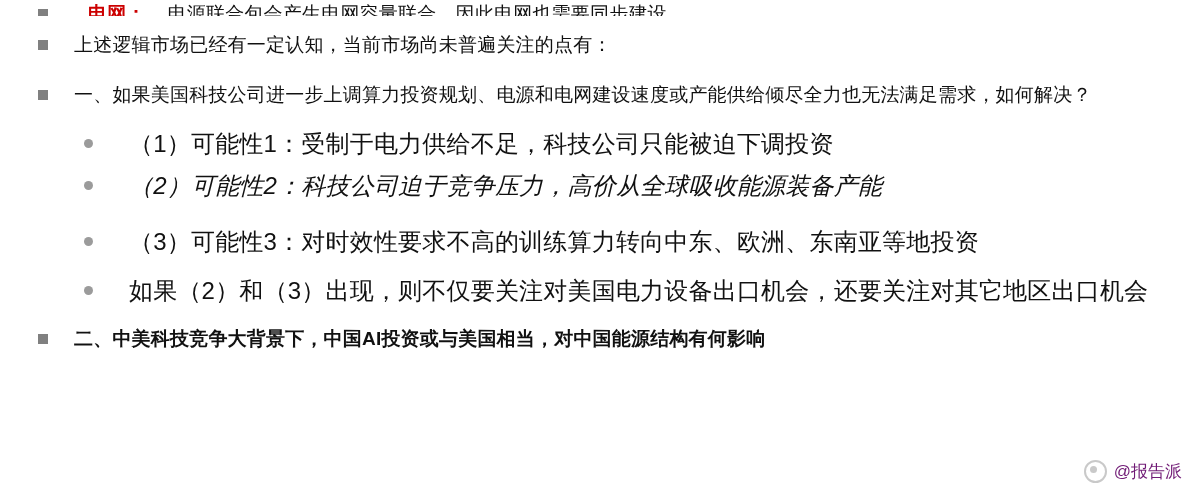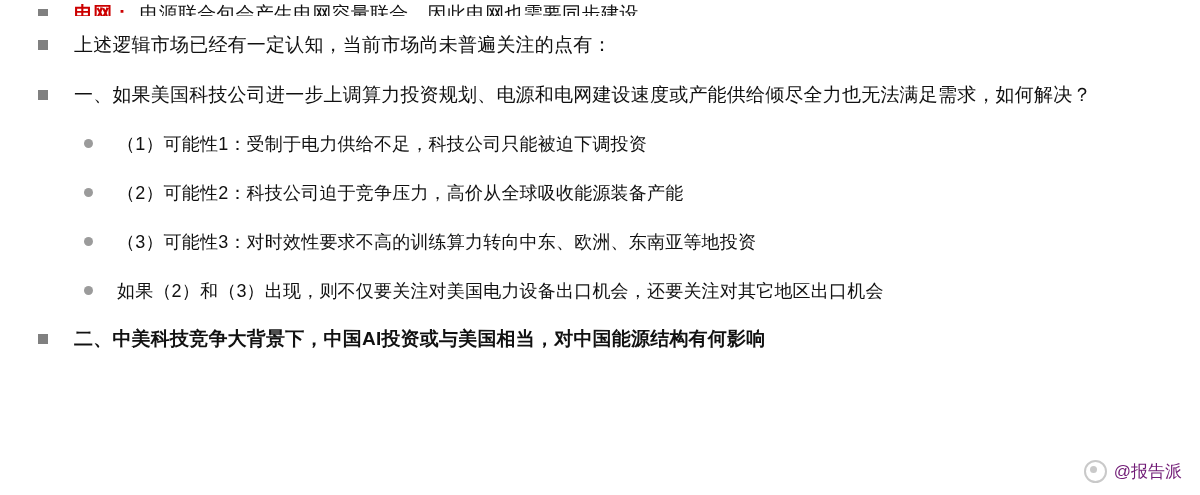--- a/index.html
+++ b/index.html
@@ -30,20 +30,21 @@
     left: 0;
     top: 0;
     width: 1200px;
     height: 16px;
     overflow: hidden;
   }
   .clip-row .row {
     position: absolute;
     top: -22px;
     left: 0;
+    gap: 14px;
   }
 
   .row {
     display: flex;
     align-items: flex-start;
   }
 
   .marker-sq {
     width: 10px;
     height: 10px;
@@ -65,21 +66,21 @@
     line-height: 28px;
     color: #111111;
     letter-spacing: 0.2px;
     white-space: nowrap;
   }
   .txt.red { color: #cc0000; font-weight: bold; }
 
   .lvl1 { position: absolute; left: 38px; }
   .lvl1 .txt { margin-left: 26px; }
   .lvl2 { position: absolute; left: 84px; }
-  .lvl2 .txt { margin-left: 24px; font-size: 18px; }
+  .lvl2 .txt { margin-left: 36px; font-size: 24px; }
 
   .watermark {
     position: absolute;
     right: 18px;
     bottom: 12px;
     display: flex;
     align-items: center;
     gap: 7px;
     color: #701a75;
     font-size: 17px;
@@ -124,21 +125,21 @@
   <div class="row lvl1" style="top:81px;">
     <span class="marker-sq"></span>
     <span class="txt">一、如果美国科技公司进一步上调算力投资规划、电源和电网建设速度或产能供给倾尽全力也无法满足需求，如何解决？</span>
   </div>
 
   <div class="row lvl2" style="top:130px;">
     <span class="marker-dot"></span>
     <span class="txt">（1）可能性1：受制于电力供给不足，科技公司只能被迫下调投资</span>
   </div>
 
-  <div class="row lvl2" style="top:179px;">
+  <div class="row lvl2" style="top:172px;font-style:italic;">
     <span class="marker-dot"></span>
     <span class="txt">（2）可能性2：科技公司迫于竞争压力，高价从全球吸收能源装备产能</span>
   </div>
 
   <div class="row lvl2" style="top:228px;">
     <span class="marker-dot"></span>
     <span class="txt">（3）可能性3：对时效性要求不高的训练算力转向中东、欧洲、东南亚等地投资</span>
   </div>
 
   <div class="row lvl2" style="top:277px;">

